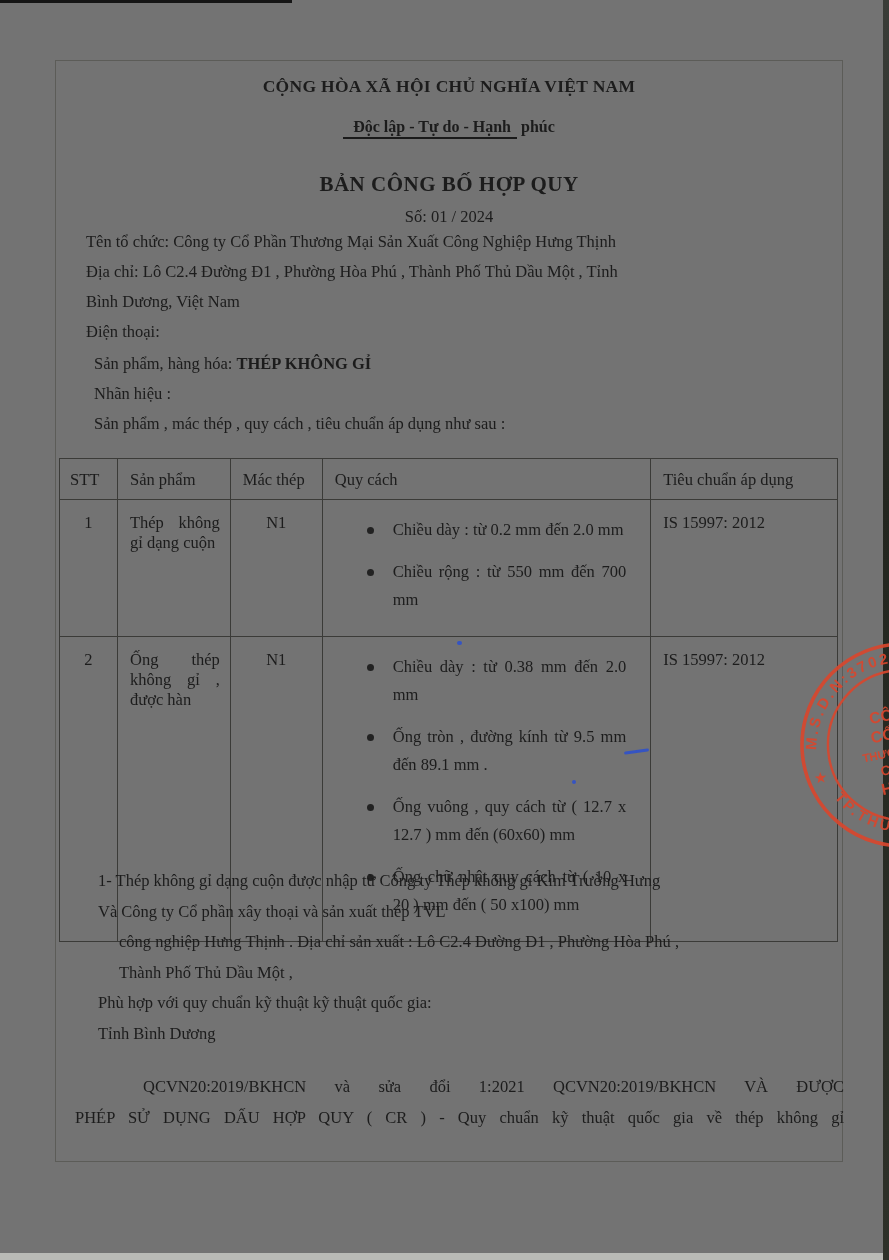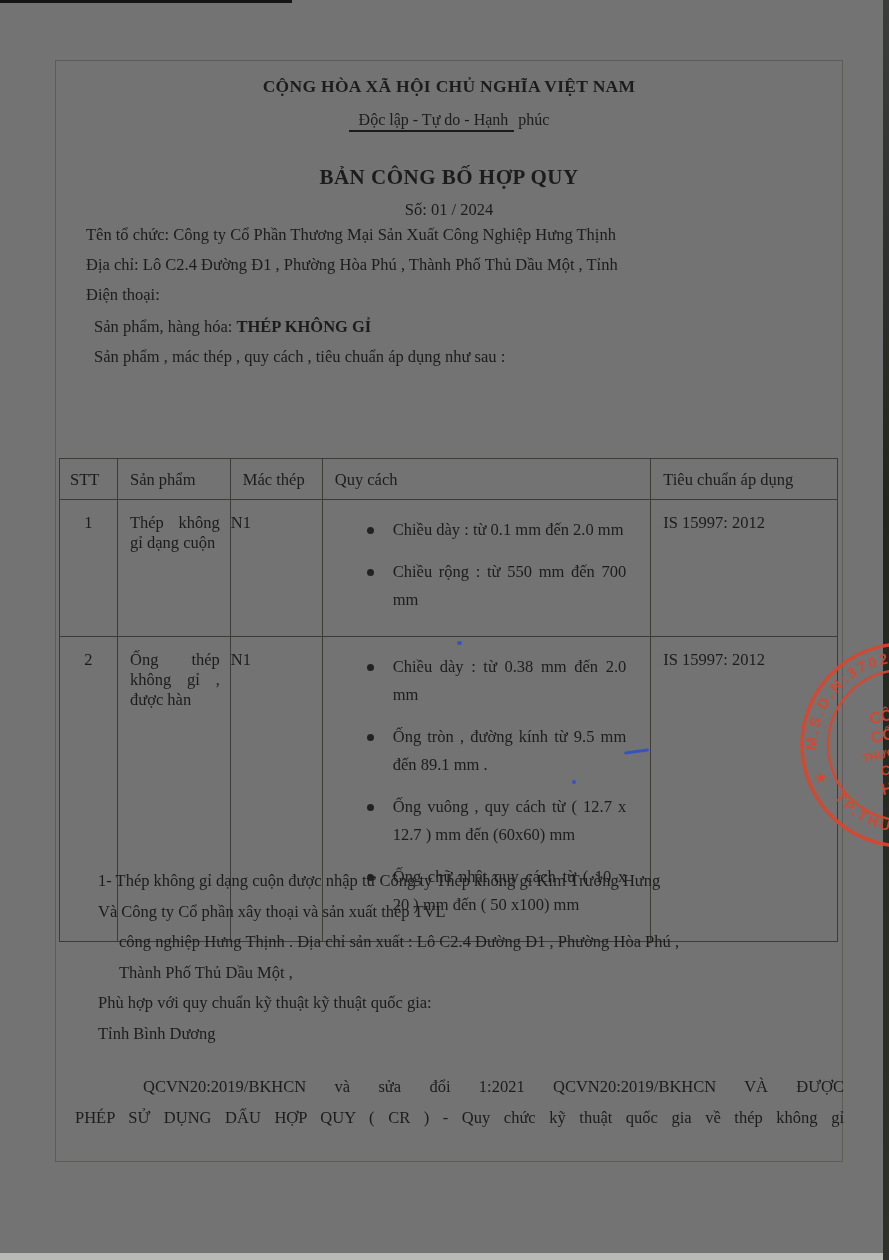--- a/index.html
+++ b/index.html
@@ -26,21 +26,21 @@
     position: absolute;
     left: 55px; top: 60px;
     width: 788px; height: 1102px;
     border: 1px solid #5c5c58;
     background: transparent;
   }
   .inner { position: relative; width: 100%; height: 100%; }
 
   .center { text-align: center; }
   .nat-line1 { margin-top: 15px; font-size: 17.5px; font-weight: bold; letter-spacing: .3px; }
-  .nat-line2 { margin-top: 14px; font-size: 16px; font-weight: normal; }
+  .nat-line2 { margin-top: 21px; font-size: 16px; font-weight: bold; }
   .nat-line2 .ul { border-bottom: 2px solid #1a1a1a; padding: 0 6px 2px 10px; }
 
   .doc-title { margin-top: 36px; font-size: 21px; font-weight: bold; letter-spacing: .5px; }
   .doc-number { margin-top: 10px; font-size: 16.5px; }
 
   .bodytext { font-size: 16.5px; line-height: 30px; }
   .org-block { padding: 0 12px 0 30px; }
   .product-block { margin-top: 2px; padding: 0 12px 0 38px; }
   .bold { font-weight: bold; }
 
@@ -60,21 +60,21 @@
     text-align: left;
   }
   .spec-table th { height: 41px; padding: 8px 6px 6px 12px; vertical-align: middle; }
   .col-stt  { width: 58px; }
   .col-sp   { width: 113px; }
   .col-mac  { width: 92px; }
   .col-qc   { width: 329px; }
   .col-tc   { width: 187px; }
   td.c-stt { text-align: center; padding-top: 13px; }
   td.c-sp  { padding: 13px 10px 10px 12px; text-align: justify; }
-  td.c-mac { padding-top: 13px; }
+  td.c-mac { text-align: center; padding-top: 13px; }
   td.c-tc  { padding: 13px 6px 6px 12px; }
   td.c-qc  { padding: 10px 10px 8px 0; }
   td.c-qc ul { list-style: none; padding-left: 70px; }
   td.c-qc li { position: relative; margin: 6px 0 14px 0; line-height: 28px; text-align: justify; padding-right: 14px; }
   td.c-qc li::before {
     content: "";
     position: absolute; left: -26px; top: 11px;
     width: 7px; height: 7px; border-radius: 50%;
     background: #222;
   }
@@ -112,25 +112,27 @@
 
       <div class="center nat-line1">CỘNG HÒA XÃ HỘI CHỦ NGHĨA VIỆT NAM</div>
       <div class="center nat-line2"><span class="ul">Độc lập - Tự do - Hạnh</span> <span>phúc</span></div>
 
       <div class="center doc-title">BẢN CÔNG BỐ HỢP QUY</div>
       <div class="center doc-number">Số: 01 / 2024</div>
 
       <div class="org-block bodytext">
         <div>Tên tổ chức: Công ty Cổ Phần Thương Mại Sản Xuất Công Nghiệp Hưng Thịnh</div>
         <div>Địa chỉ: Lô C2.4 Đường Đ1 , Phường Hòa Phú , Thành Phố Thủ Dầu Một , Tỉnh</div>
+        <div>Bình Dương, Việt Nam</div>
         <div>Điện thoại:</div>
       </div>
 
       <div class="product-block bodytext">
         <div><span>Sản phẩm, hàng hóa: </span><span class="bold">THÉP KHÔNG GỈ</span></div>
+        <div>Nhãn hiệu :</div>
         <div>Sản phẩm , mác thép , quy cách , tiêu chuẩn áp dụng như sau :</div>
       </div>
 
       <table class="spec-table">
         <colgroup>
           <col class="col-stt">
             <col class="col-sp">
             <col class="col-mac">
             <col class="col-qc">
             <col class="col-tc">
@@ -144,21 +146,21 @@
             <th>Tiêu chuẩn áp dụng</th>
           </tr>
         </thead>
         <tbody>
           <tr class="row1">
             <td class="c-stt">1</td>
             <td class="c-sp">Thép không gỉ dạng cuộn</td>
             <td class="c-mac">N1</td>
             <td class="c-qc">
               <ul>
-                <li>Chiều dày : từ 0.1 mm đến 2.0 mm</li>
+                <li>Chiều dày : từ 0.2 mm đến 2.0 mm</li>
                 <li>Chiều rộng : từ 550 mm đến 700 mm</li>
               </ul>
             </td>
             <td class="c-tc">IS 15997: 2012</td>
           </tr>
           <tr class="row2">
             <td class="c-stt">2</td>
             <td class="c-sp">Ống thép không gỉ , được hàn</td>
             <td class="c-mac">N1</td>
             <td class="c-qc">
@@ -175,21 +177,21 @@
       </table>
 
       <div class="notes">
         <div class="note-l">1-  Thép không gỉ dạng cuộn được nhập từ Công ty Thép không gỉ Kim Trường Hưng</div>
         <div class="note-l">Và Công ty Cổ phần xây thoại và sản xuất thép TVL</div>
         <div class="note-l indent20">công nghiệp Hưng Thịnh . Địa chỉ sản xuất : Lô C2.4 Đường Đ1 , Phường Hòa Phú ,</div>
         <div class="note-l indent20">Thành Phố Thủ Dầu Một ,</div>
         <div class="note-l">Phù hợp với quy chuẩn kỹ thuật kỹ thuật quốc gia:</div>
         <div class="note-l">Tỉnh Bình Dương</div>
         <div class="final-line1">QCVN20:2019/BKHCN và sửa đổi 1:2021 QCVN20:2019/BKHCN VÀ ĐƯỢC</div>
-        <div class="final-line2">PHÉP SỬ DỤNG DẤU HỢP QUY ( CR ) -  Quy chức kỹ thuật quốc gia về thép không gỉ</div>
+        <div class="final-line2">PHÉP SỬ DỤNG DẤU HỢP QUY ( CR ) -  Quy chuẩn kỹ thuật quốc gia về thép không gỉ</div>
       </div>
 
     </div>
   </div>
 
   <div class="stamp">
     <svg width="222" height="222" viewBox="0 0 222 222">
       <g stroke="#d8472e" fill="none" opacity="0.92" transform="rotate(-6 111 111)">
         <circle cx="111" cy="111" r="101" stroke-width="3.6"></circle>
         <circle cx="111" cy="111" r="75" stroke-width="2.4"></circle>

